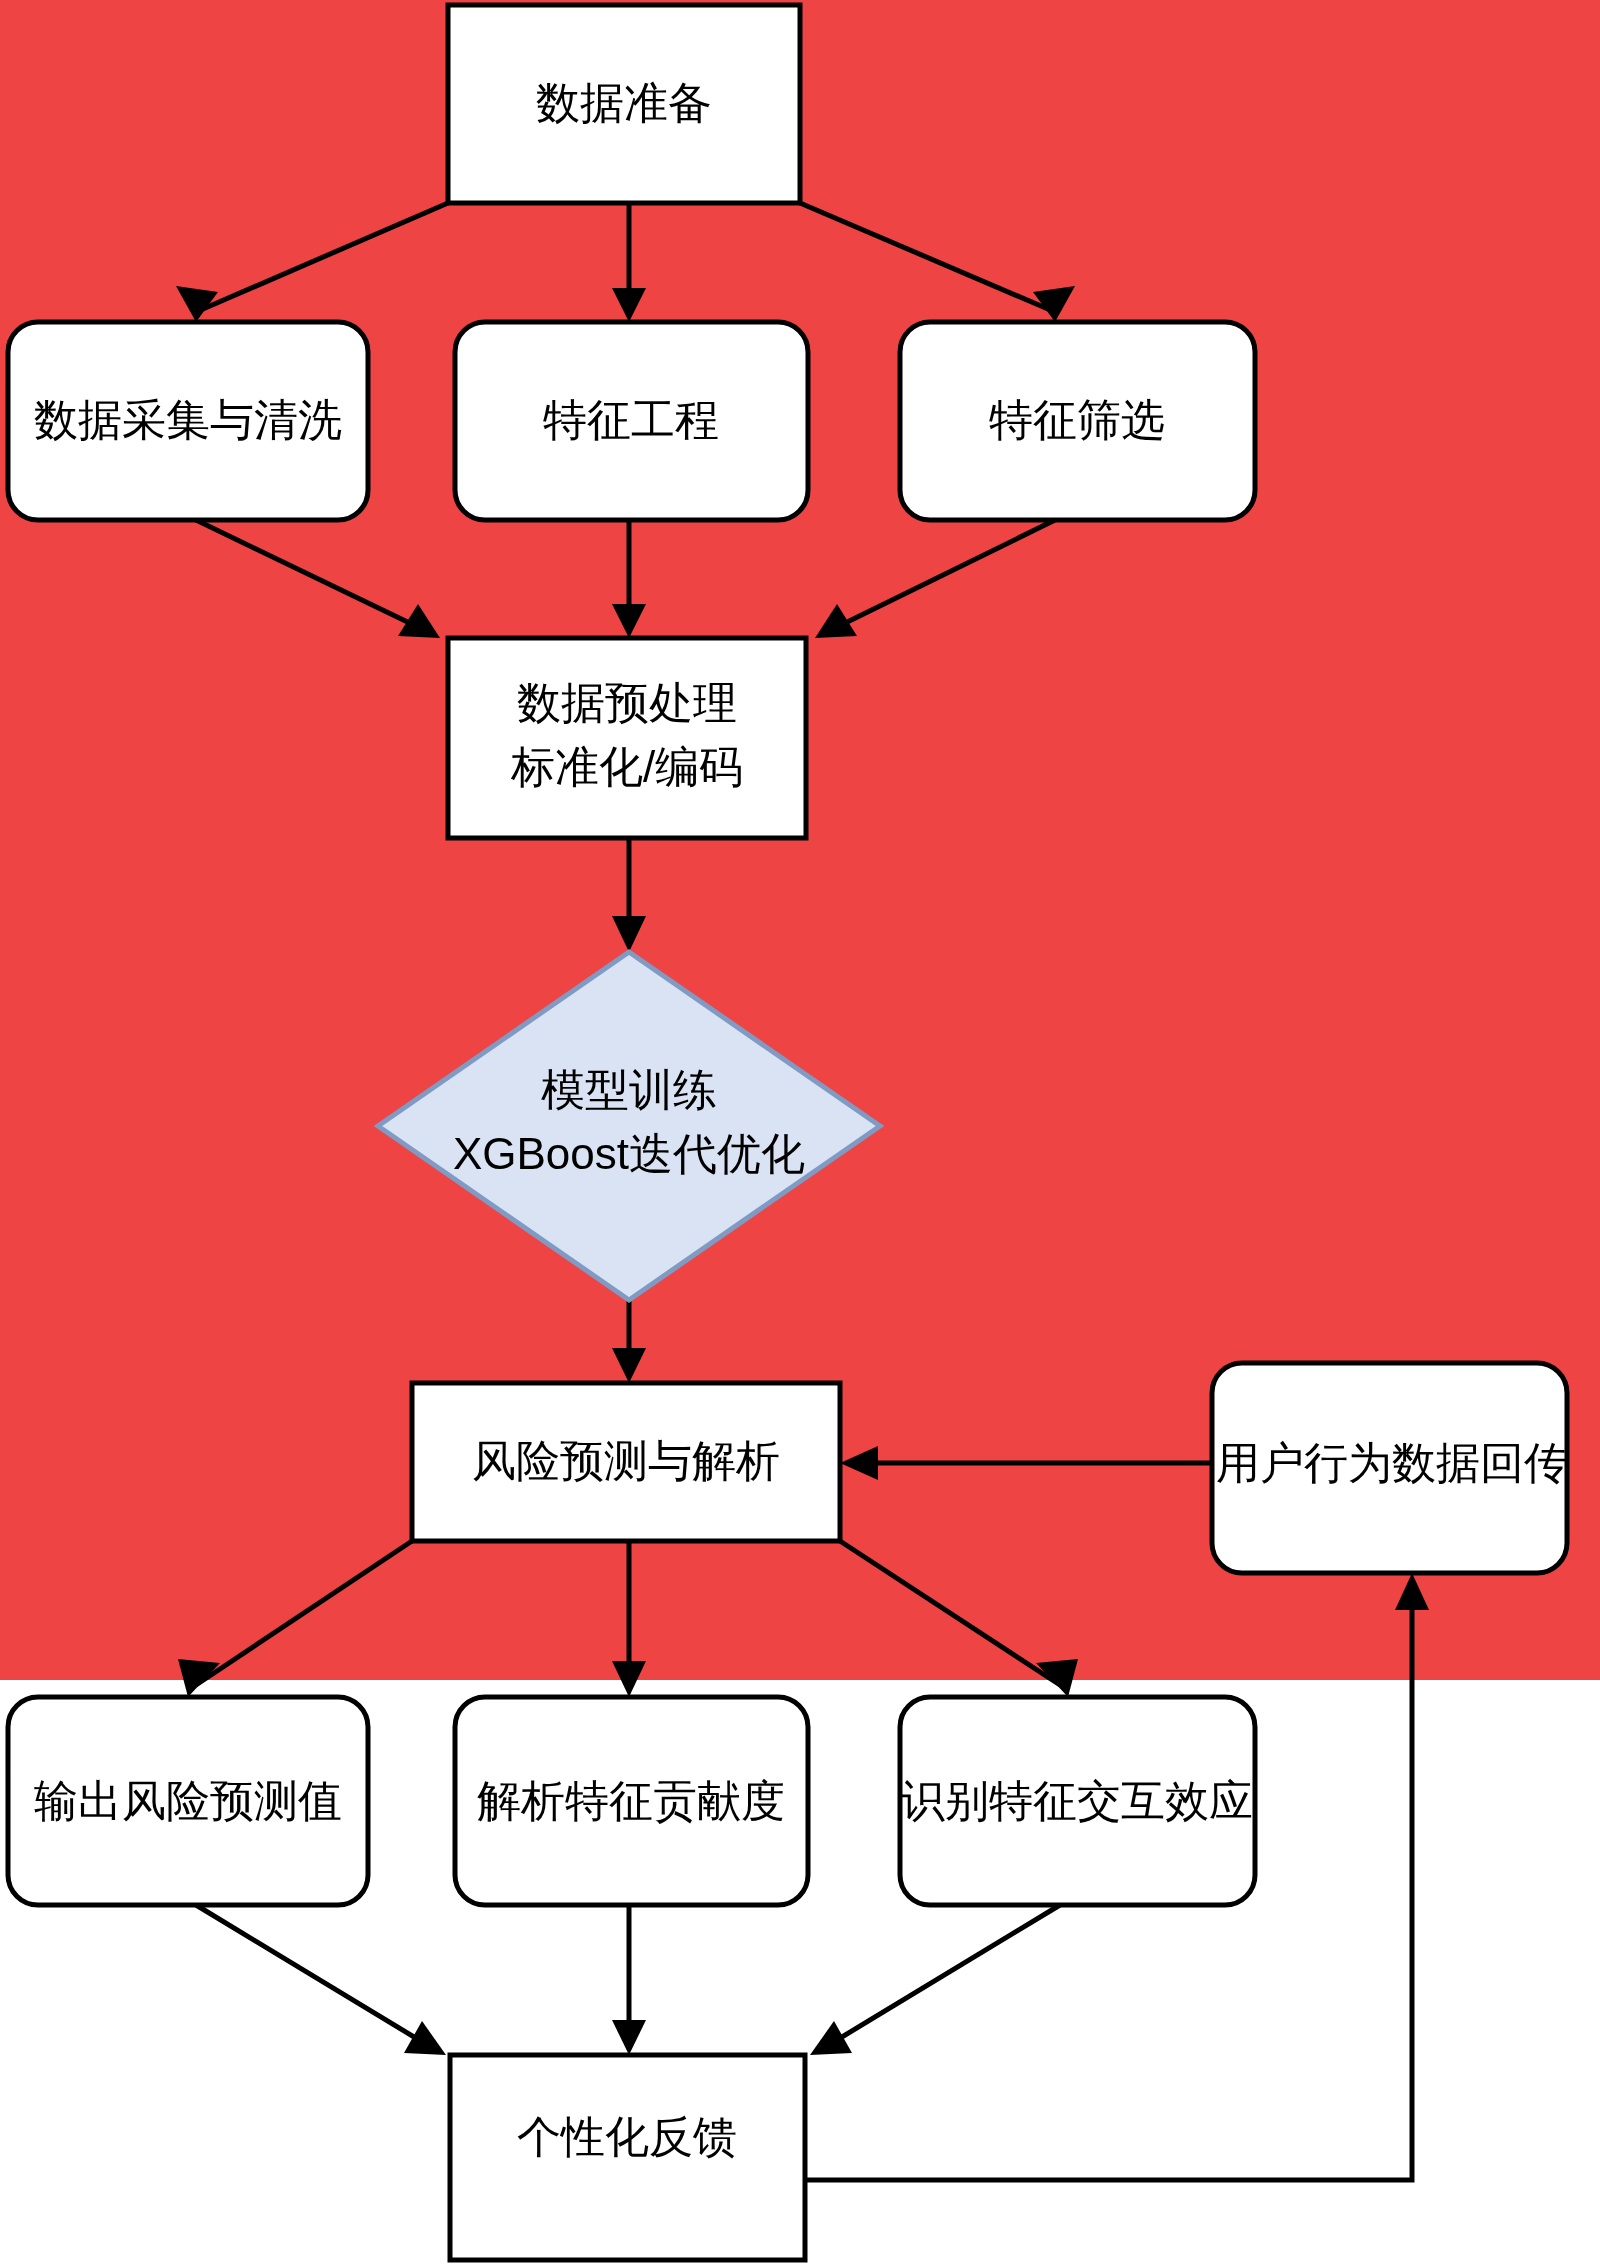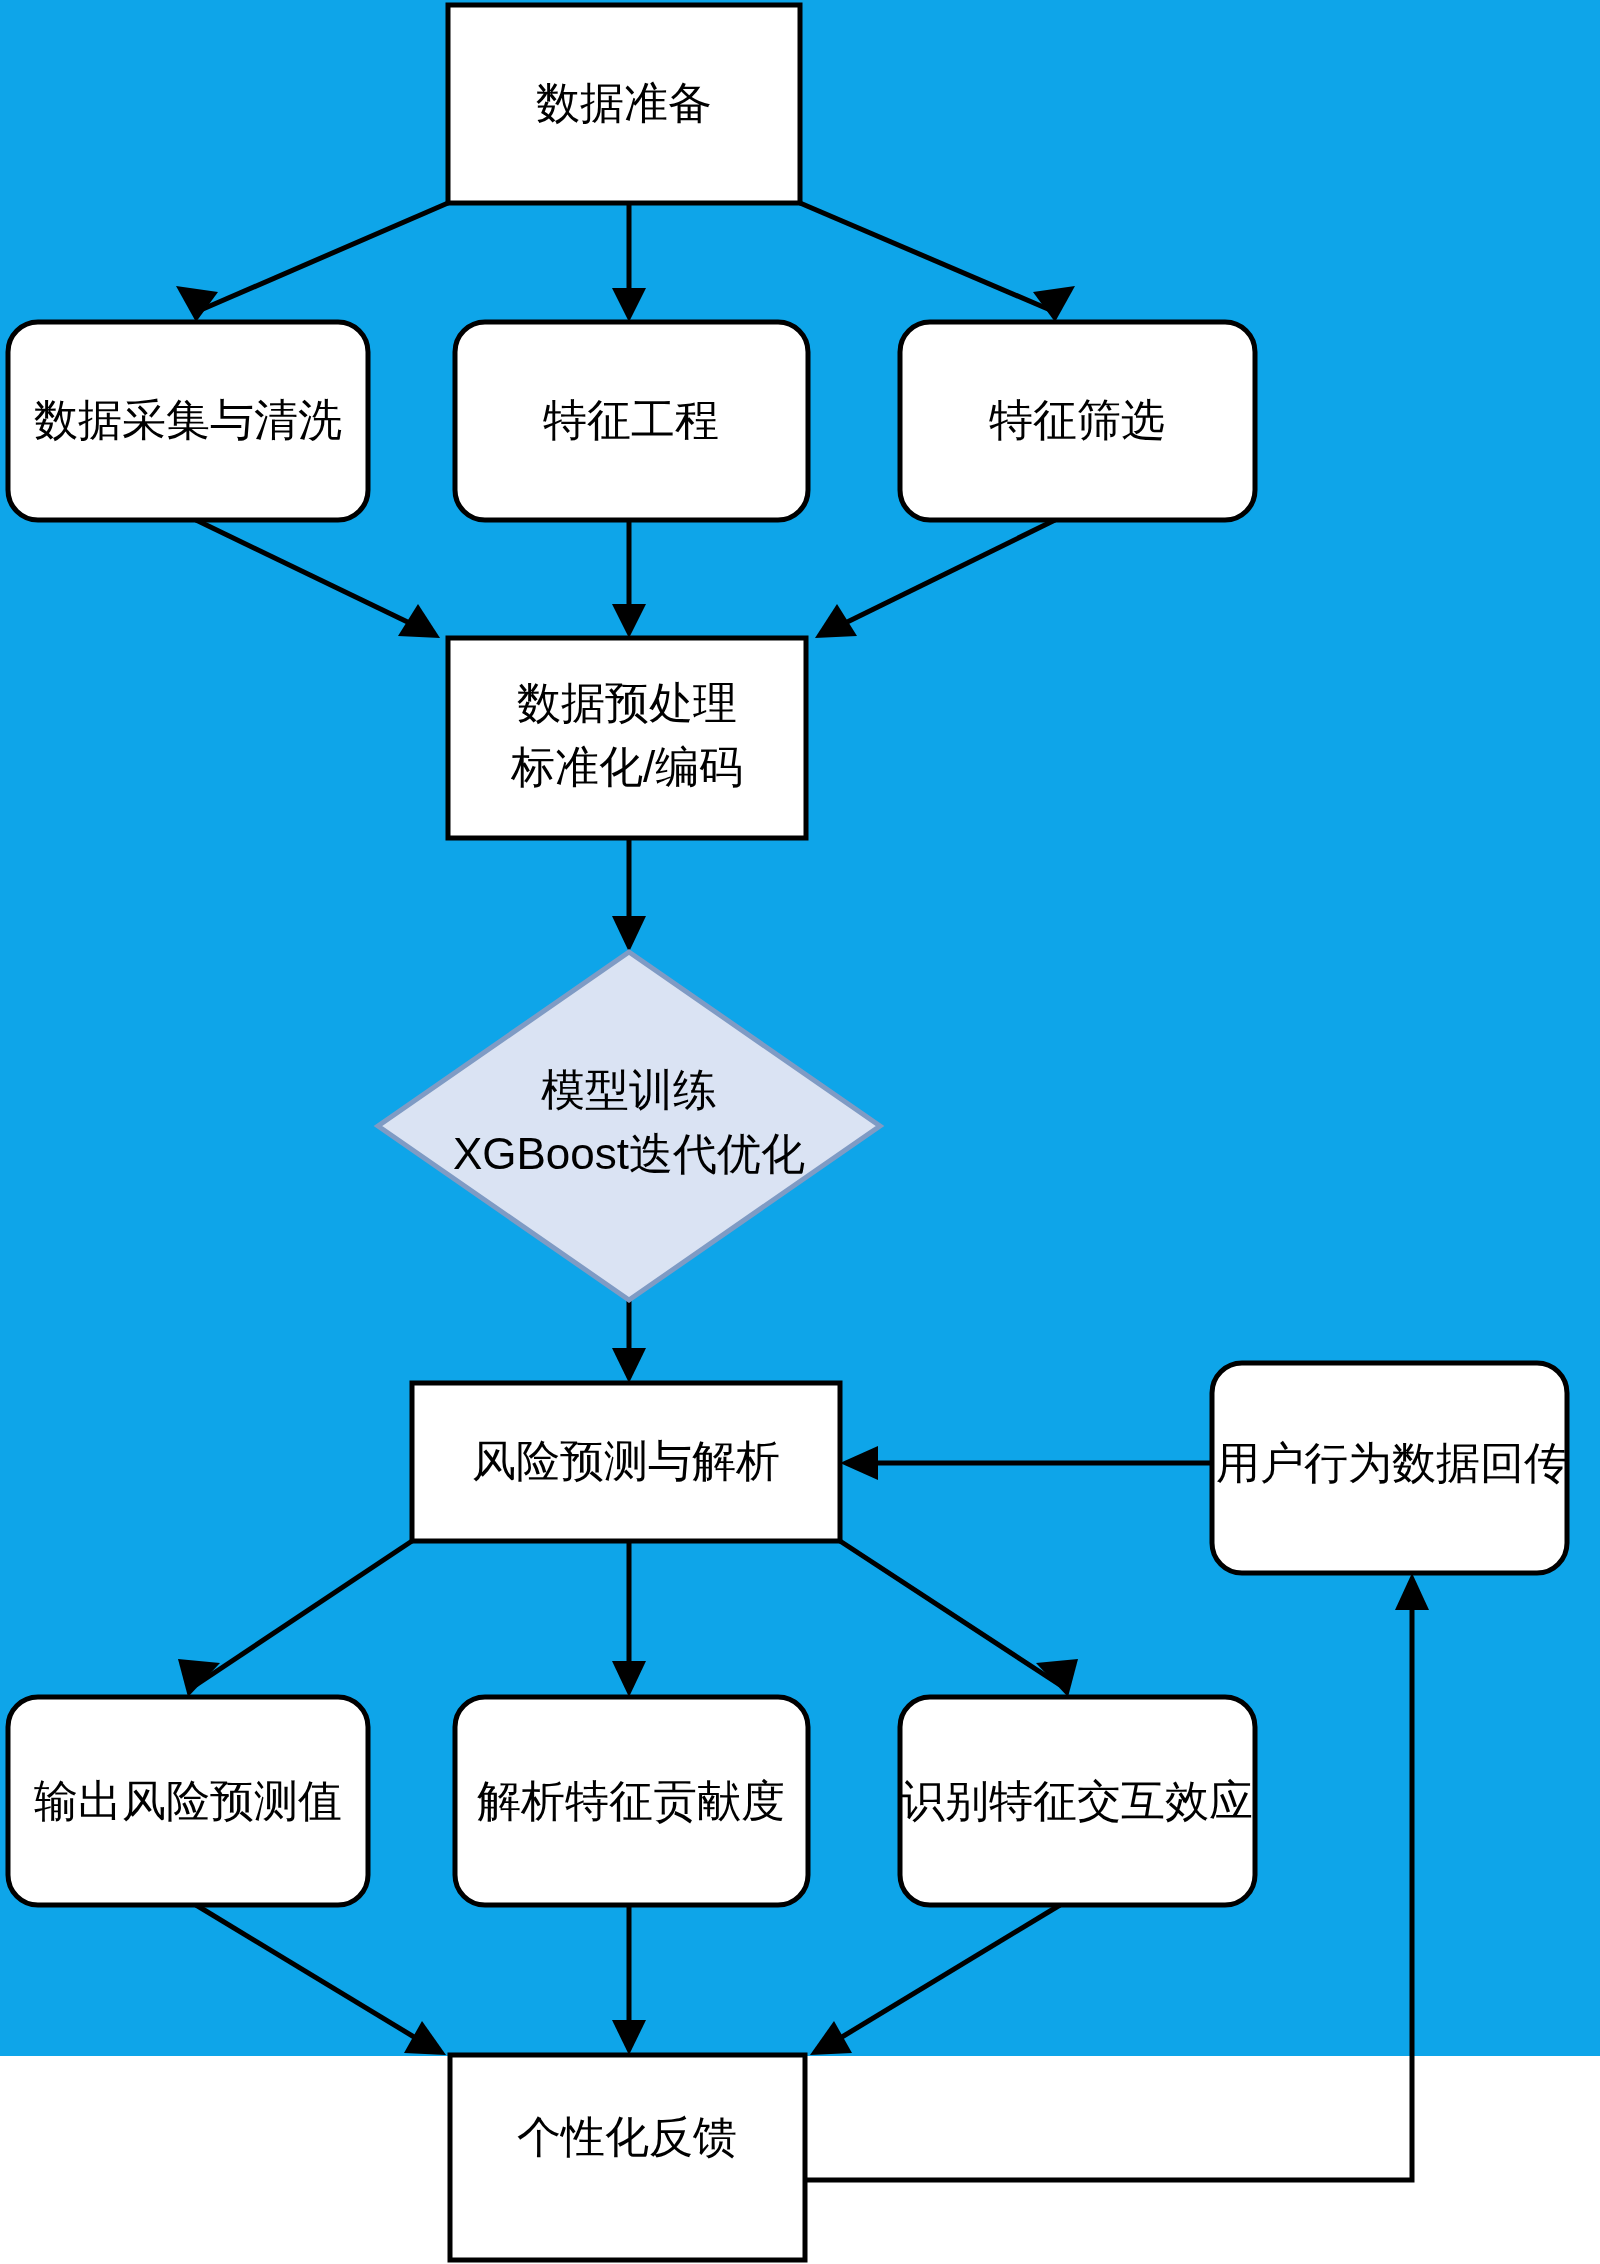--- a/index.html
+++ b/index.html
@@ -10,22 +10,22 @@
   }
   body {
     width: 1600px;
     height: 2264px;
     font-family: "Liberation Sans", "DejaVu Sans", sans-serif;
     overflow: hidden;
   }
   #flowchart-root {
     position: relative;
     width: 1600px;
-    height: 2056px;
-    background: #0ea5e9;
+    height: 1680px;
+    background: #ef4444;
   }
   svg.fc {
     position: absolute;
     top: 0;
     left: 0;
     width: 1600px;
     height: 2264px;
     display: block;
   }
   .node-rect {

